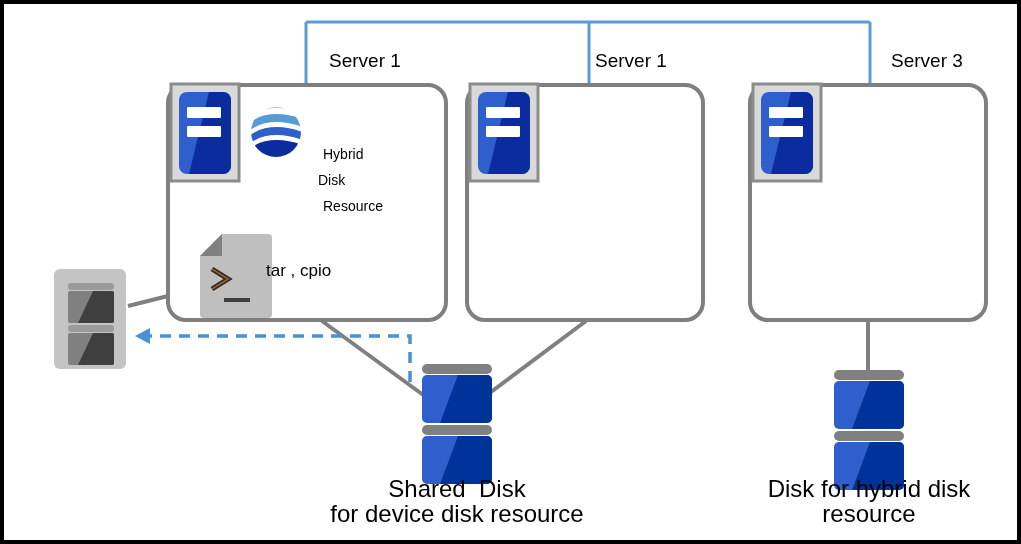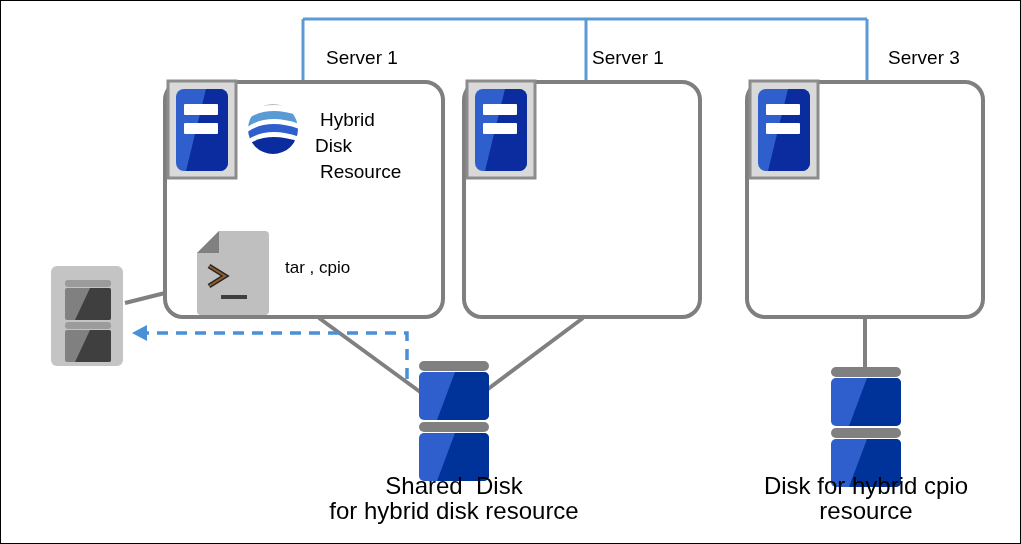--- a/index.html
+++ b/index.html
@@ -5,21 +5,21 @@
   html, body {
     margin: 0;
     padding: 0;
     background: #ffffff;
   }
   #page {
     position: relative;
     width: 1021px;
     height: 544px;
     background: #ffffff;
-    border: 1px solid #000000;
+    border: 4px solid #000000;
     box-sizing: border-box;
     overflow: hidden;
     font-family: "Liberation Sans", sans-serif;
   }
   #svg-layer {
     position: absolute;
     left: 0;
     top: 0;
     width: 1021px;
     height: 544px;
@@ -36,22 +36,23 @@
   }
   .server-title {
     font-size: 19px;
   }
   .caption {
     font-size: 24px;
     line-height: 25px;
     text-align: center;
   }
   .resource-label {
-    font-size: 19px;
+    font-size: 14px;
     line-height: 26px;
+    margin-top: 31px;
   }
   .script-label {
     font-size: 17px;
   }
 </style>
 </head>
 <body>
 
 <div id="page">
 
@@ -217,22 +218,22 @@
   </svg>
 
   <div class="label server-title" style="left:325px; top:44px;">Server 1</div>
   <div class="label server-title" style="left:591px; top:44px;">Server 1</div>
   <div class="label server-title" style="left:876px; top:44px;margin-left:11px;">Server 3</div>
 
   <div class="label resource-label" style="left:319px; top:106px;">Hybrid</div>
   <div class="label resource-label" style="left:314px; top:132px;">Disk</div>
   <div class="label resource-label" style="left:319px; top:158px;">Resource</div>
 
-  <div class="label script-label" style="left:284px; top:254px;">tar , cpio</div>
+  <div class="label script-label" style="left:262px; top:254px;">tar , cpio</div>
 
 
   <div class="label caption" style="left:303px; top:472px; width:300px;">Shared  Disk</div>
-  <div class="label caption" style="left:303px; top:497px; width:300px;">for hybrid disk resource</div>
-
-  <div class="label caption" style="left:715px; top:472px; width:300px;">Disk for hybrid cpio</div>
+  <div class="label caption" style="left:303px; top:497px; width:300px;">for device disk resource</div>
+
+  <div class="label caption" style="left:715px; top:472px; width:300px;">Disk for hybrid disk</div>
   <div class="label caption" style="left:715px; top:497px; width:300px;">resource</div>
 
 </div>
 
 </body></html>

